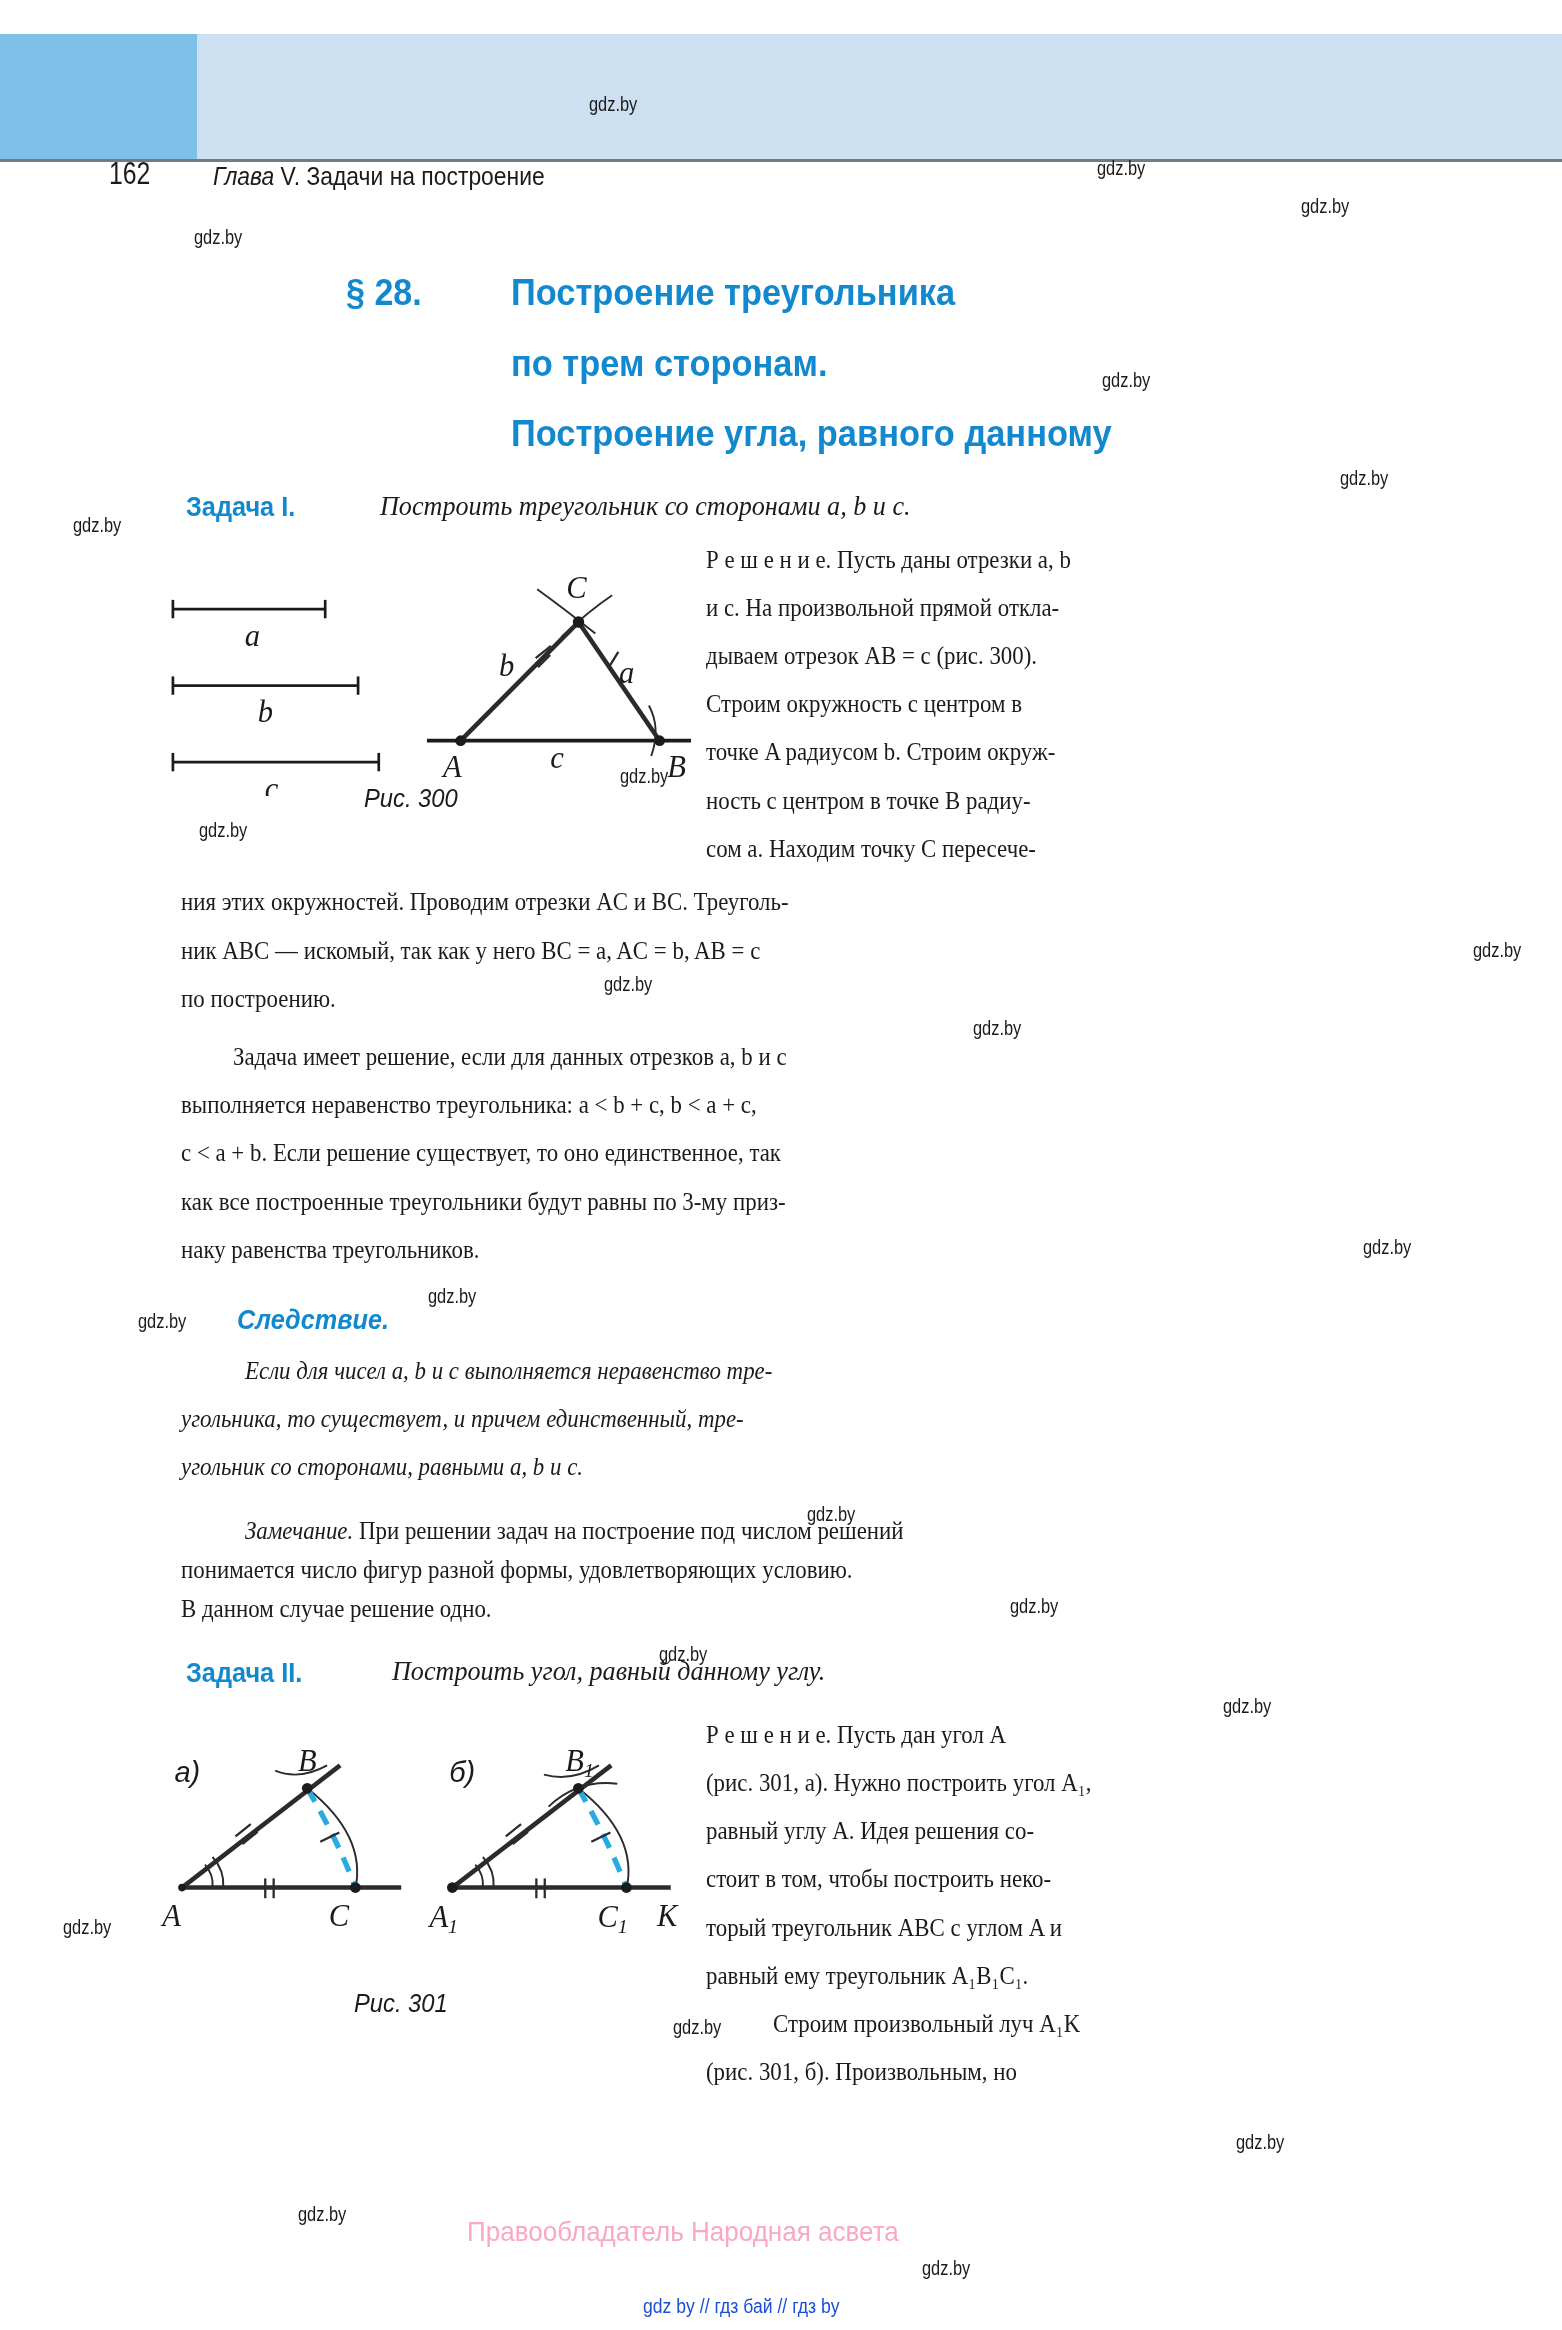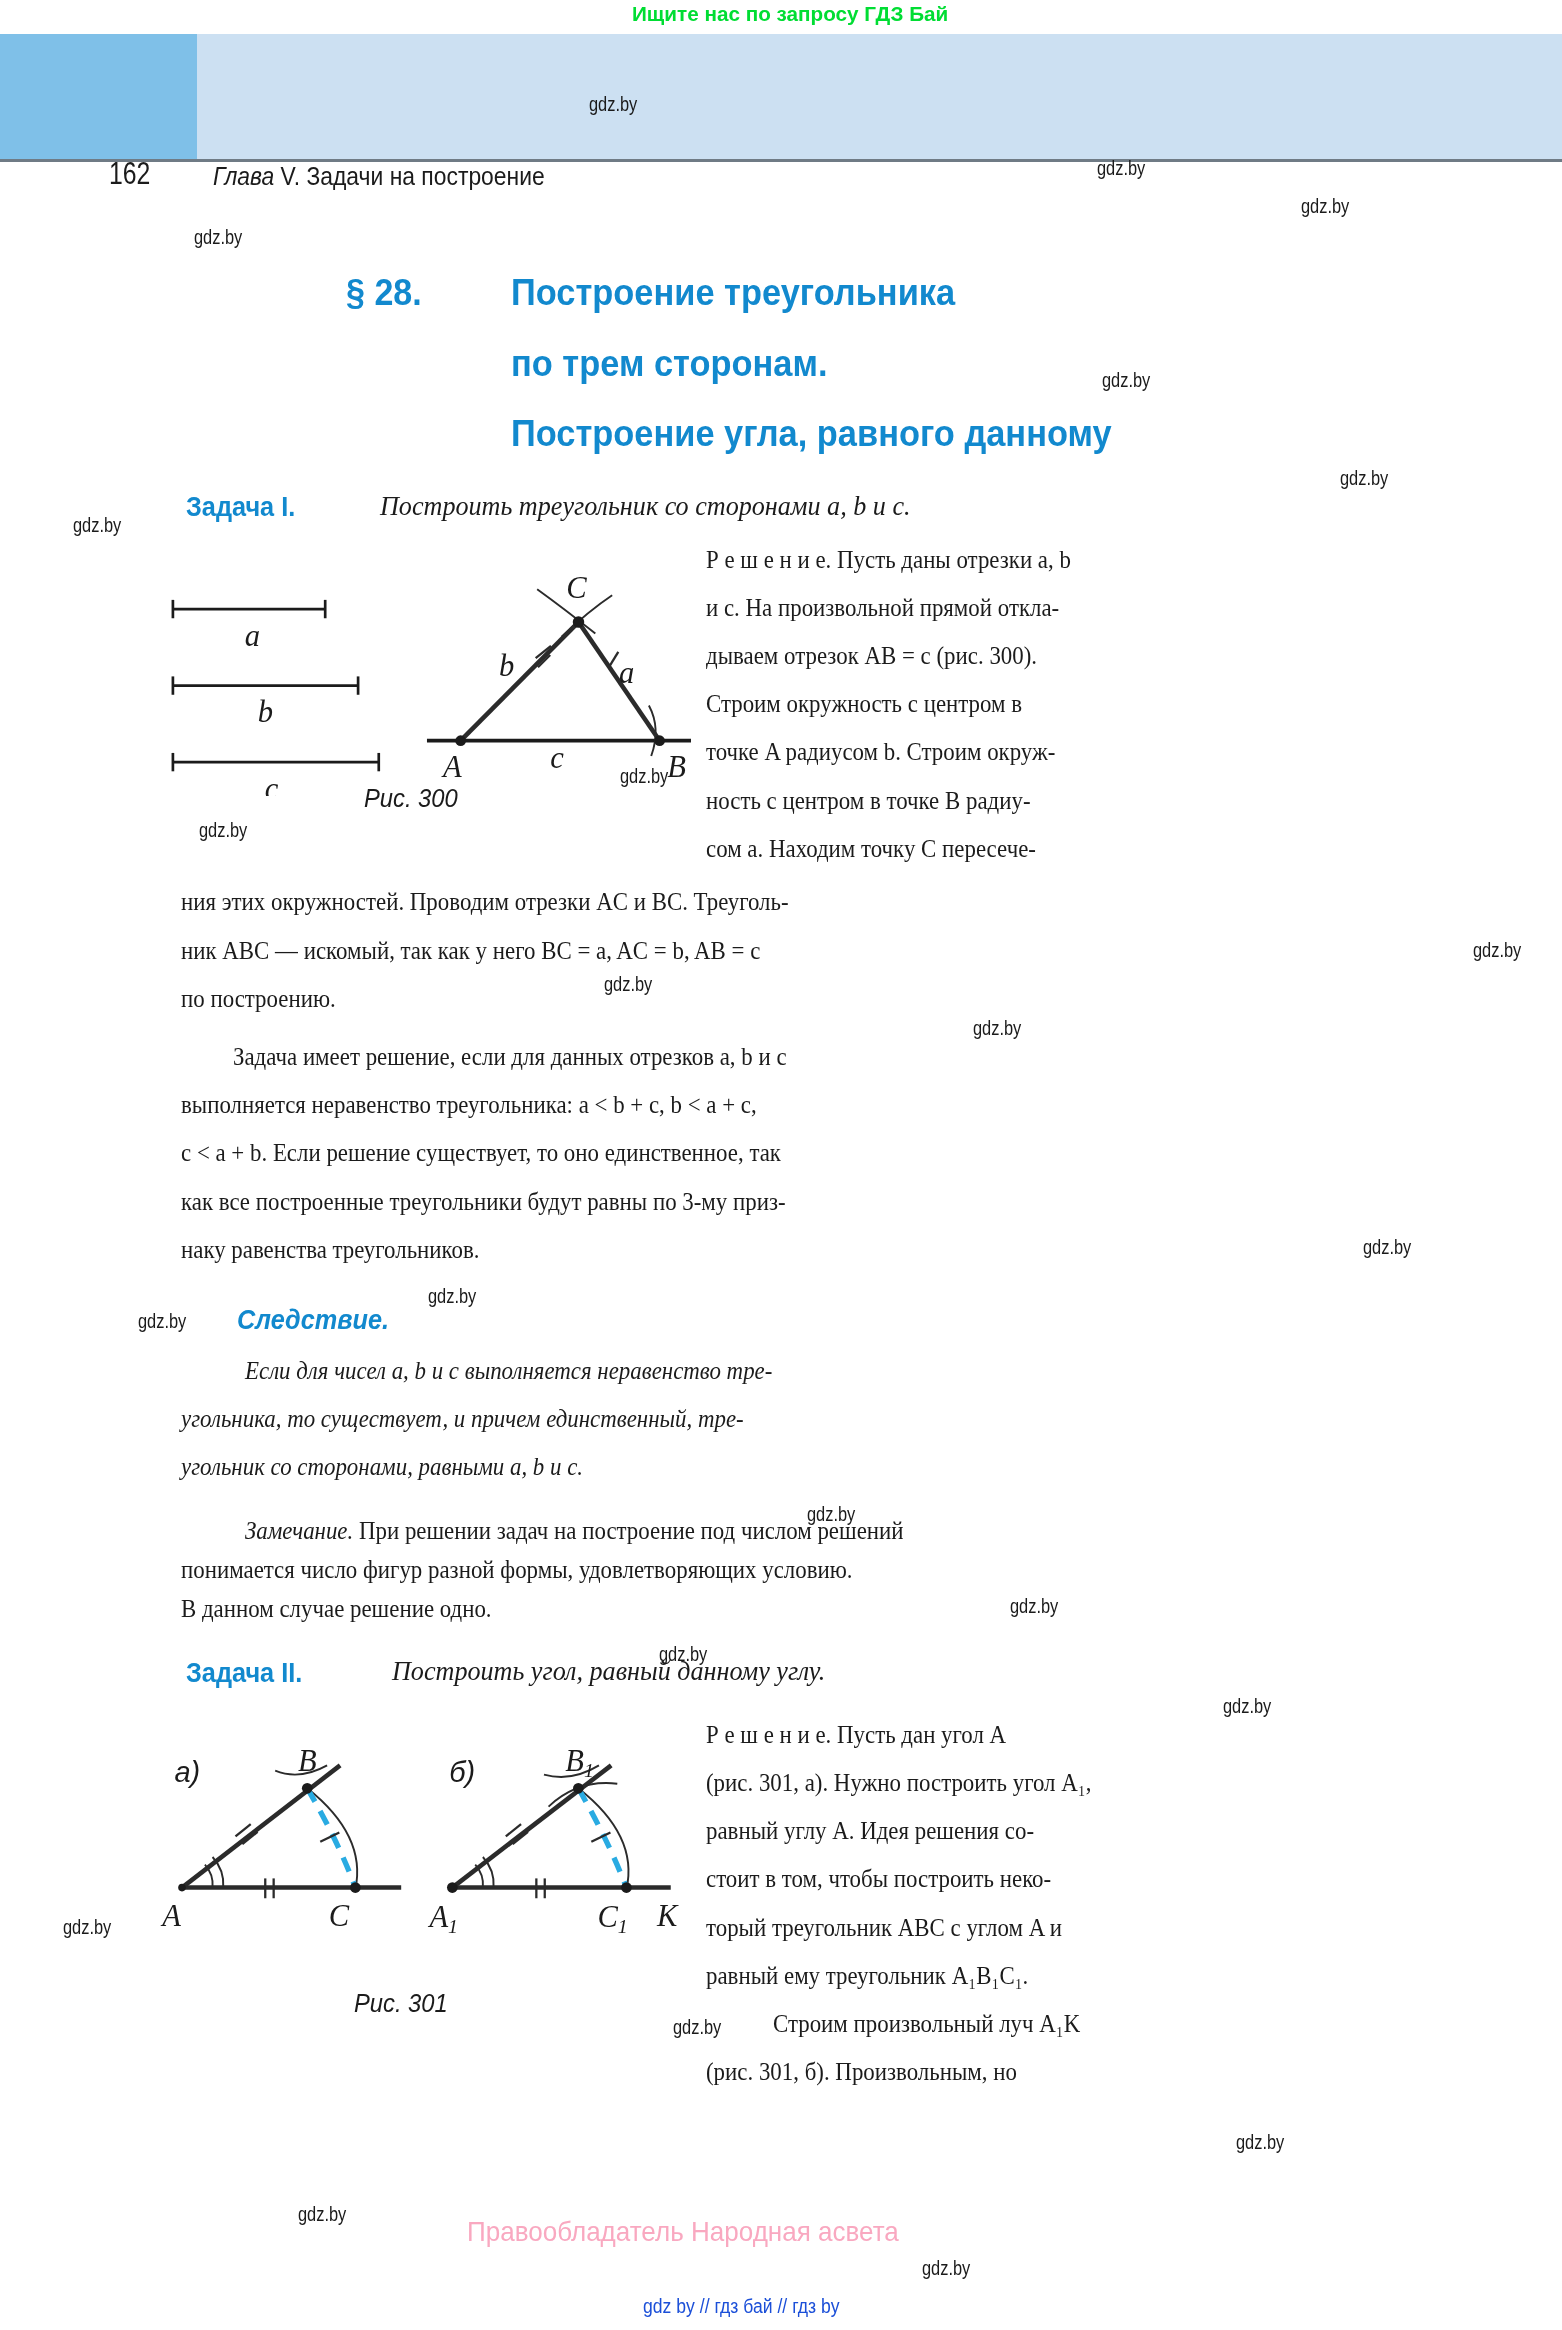--- a/index.html
+++ b/index.html
@@ -142,23 +142,20 @@
   }
 
   svg { display:block; }
   .figbox { position:absolute; }
 </style>
 </head>
 <body>
 
 <div class="page">
 
-  <div class="promo">
-    <div class="promo-text">Ищите нас по запросу ГДЗ Бай</div>
-  </div>
 
   <div class="head-bar">
     <div class="head-num-box"></div>
     <div class="head-title-box"></div>
   </div>
   <div class="head-rule"></div>
   <div class="head-num">162</div>
   <div class="head-title"><i>Глава</i><span> V. Задачи на построение</span></div>
 
   <div class="sec-no">§ 28.</div>

